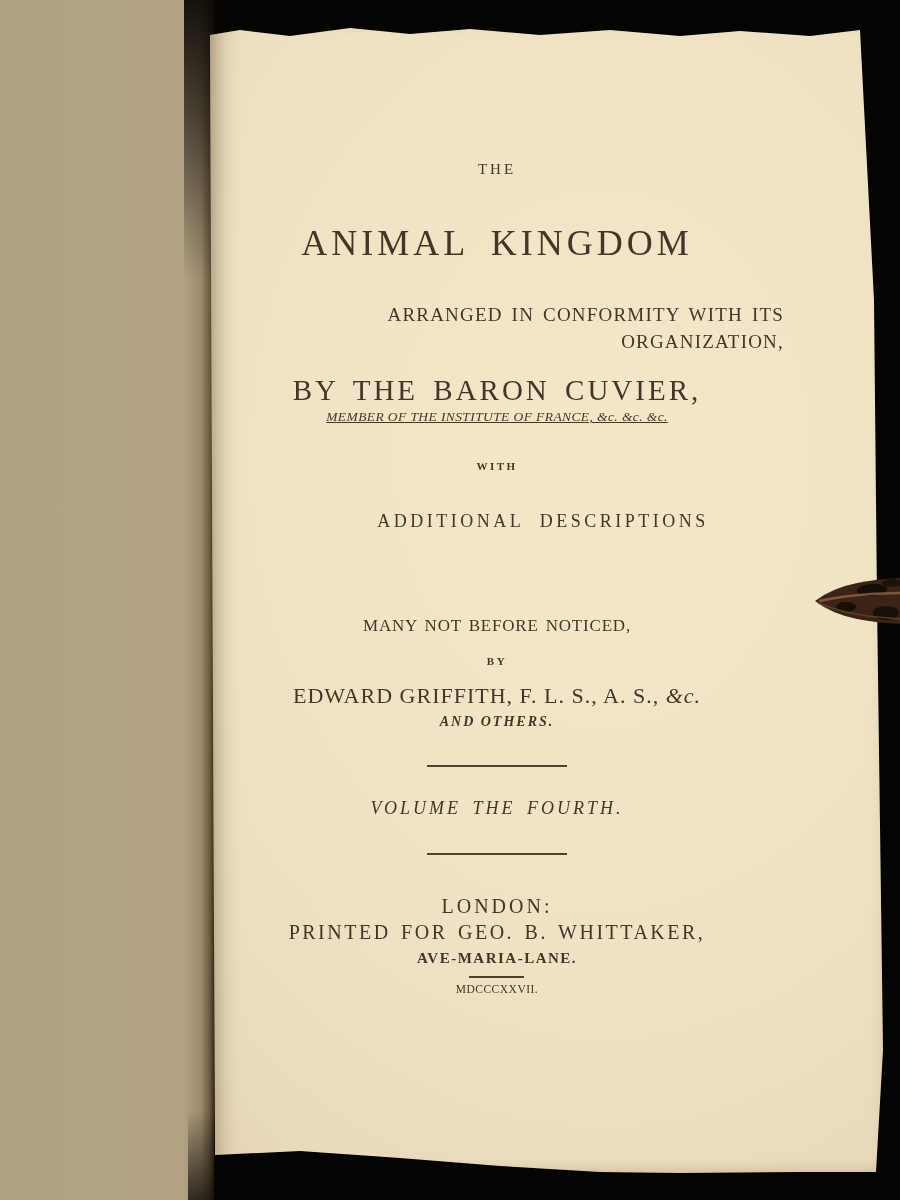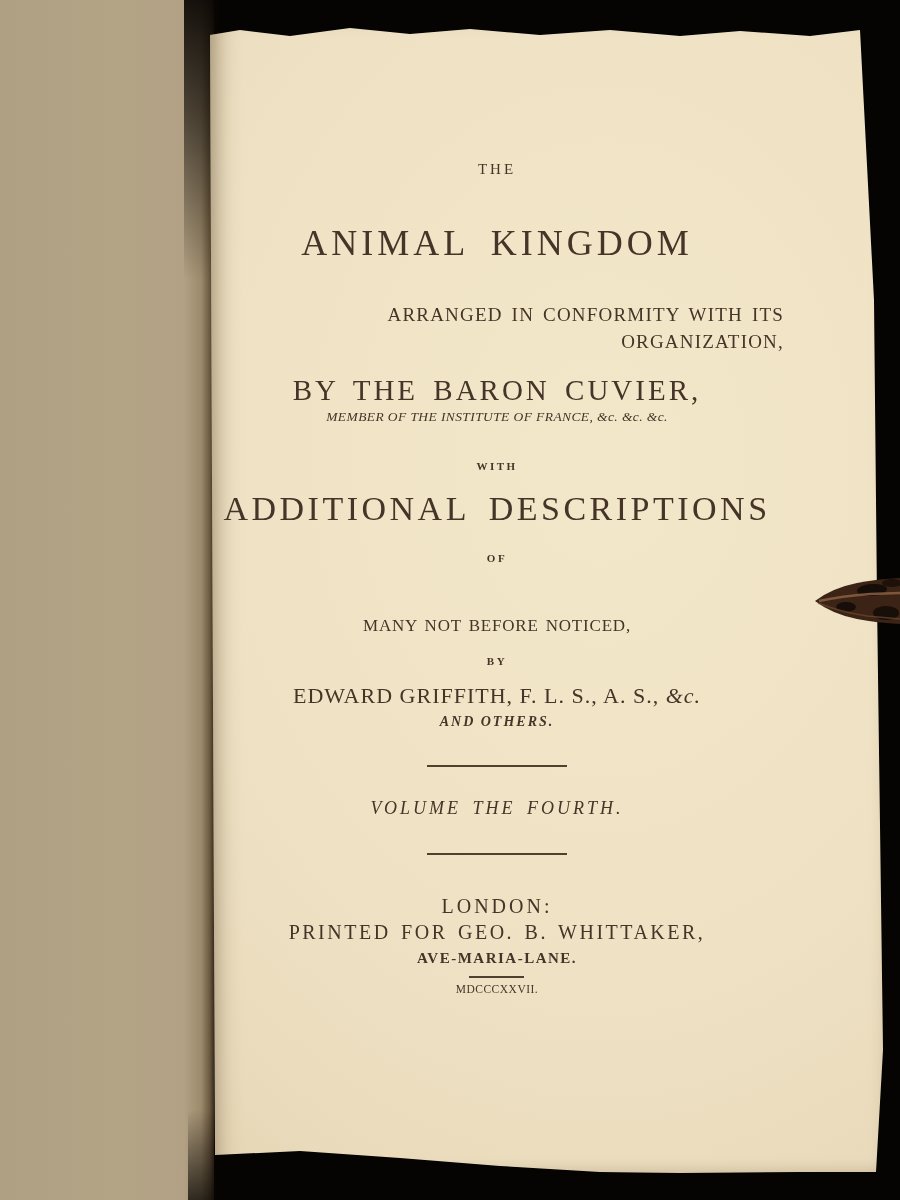--- a/index.html
+++ b/index.html
@@ -49,24 +49,24 @@
   }
 
   .line{
     position:absolute;left:0;width:574px;text-align:center;
     color:#443528;white-space:nowrap;
   }
   .half-title   {top:141px;font-size:15px;letter-spacing:3px;}
   .main-title   {top:202px;font-size:36px;letter-spacing:4px;word-spacing:10px;}
   .arrangement  {top:281px;font-size:19px;letter-spacing:1.2px;word-spacing:3px;line-height:27px;white-space:normal;text-align:right;}
   .author       {top:354px;font-size:29px;letter-spacing:3px;word-spacing:5px;}
-  .credentials  {top:389px;font-size:13.5px;font-style:italic;letter-spacing:.4px;}
+  .credentials  {top:389px;font-size:13.5px;font-style:italic;letter-spacing:.4px;text-decoration:underline;}
   .small-word   {font-size:11px;font-weight:bold;letter-spacing:2.5px;}
   .with-word    {top:440px;}
-  .additional   {top:470px;font-size:34px;letter-spacing:3.5px;word-spacing:8px;}
+  .additional   {top:491px;font-size:18px;letter-spacing:3.5px;word-spacing:8px;padding-left:46px;}
   .of-word      {top:532px;}
   .species      {top:568px;font-size:17px;letter-spacing:.8px;word-spacing:2px;line-height:25px;white-space:normal;}
   .by-word      {top:635px;}
   .editor       {top:663px;font-size:22px;letter-spacing:1px;}
   .editor .it   {font-style:italic;}
   .and-others   {top:694px;font-size:14px;font-style:italic;font-weight:bold;letter-spacing:2px;}
   .volume       {top:778px;font-size:18px;font-style:italic;letter-spacing:3px;word-spacing:4px;}
   .london       {top:875px;font-size:20px;letter-spacing:3px;}
   .printed      {top:901px;font-size:20px;letter-spacing:2.5px;word-spacing:3px;}
   .ave          {top:930px;font-size:15px;font-weight:bold;letter-spacing:1.5px;}
@@ -105,21 +105,20 @@
     </div>
 
     <div class="line author">BY THE BARON CUVIER,</div>
 
     <div class="line credentials">MEMBER OF THE INSTITUTE OF FRANCE, &amp;c. &amp;c. &amp;c.</div>
 
     <div class="line small-word with-word">WITH</div>
 
     <div class="line additional">ADDITIONAL DESCRIPTIONS</div>
 
-    <div class="line small-word of-word">OF</div>
 
     <div class="line species">
       <br>
       <span>MANY NOT BEFORE NOTICED,</span>
     </div>
 
     <div class="line small-word by-word">BY</div>
 
     <div class="line editor">
       <span>EDWARD GRIFFITH, F. L. S., A. S.,</span>

